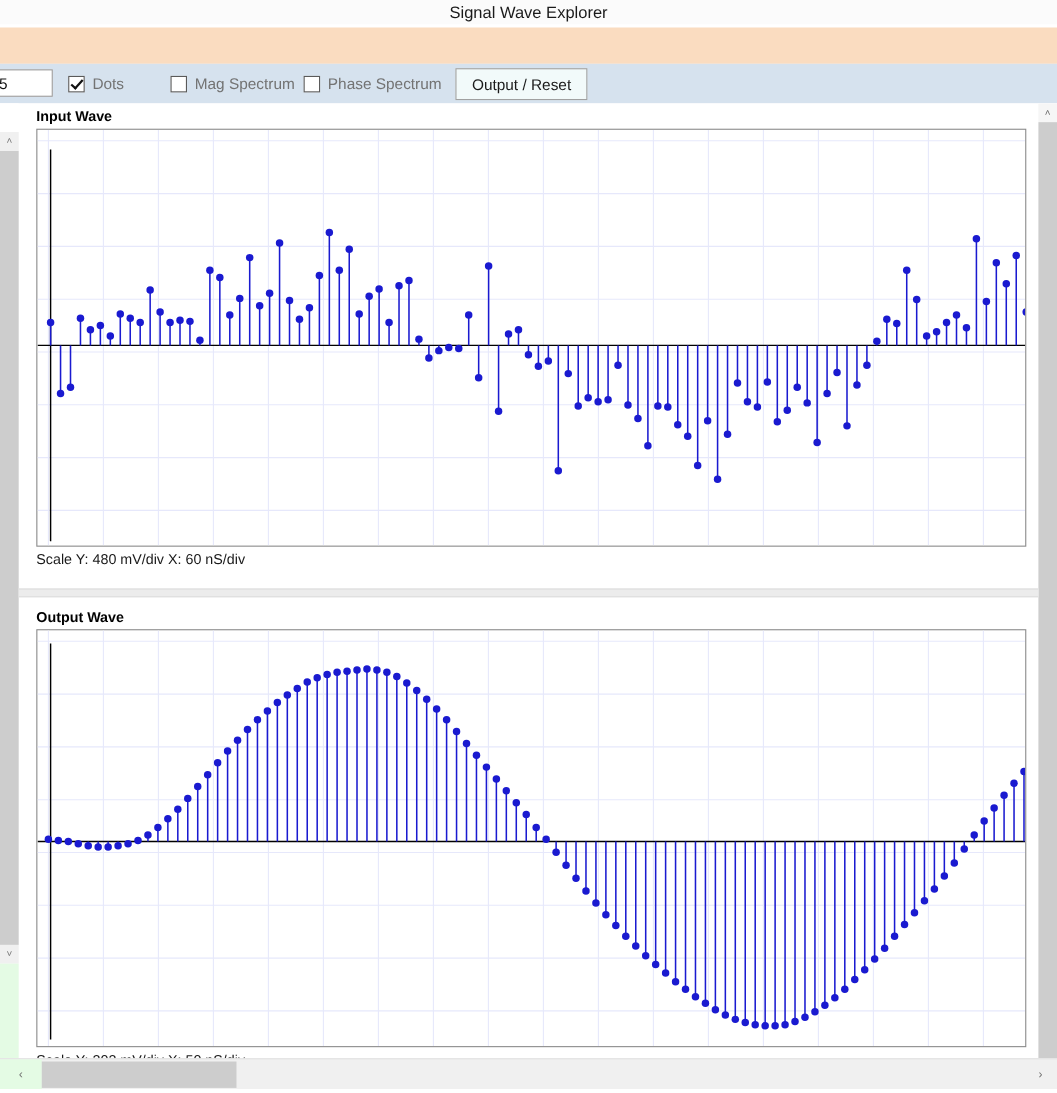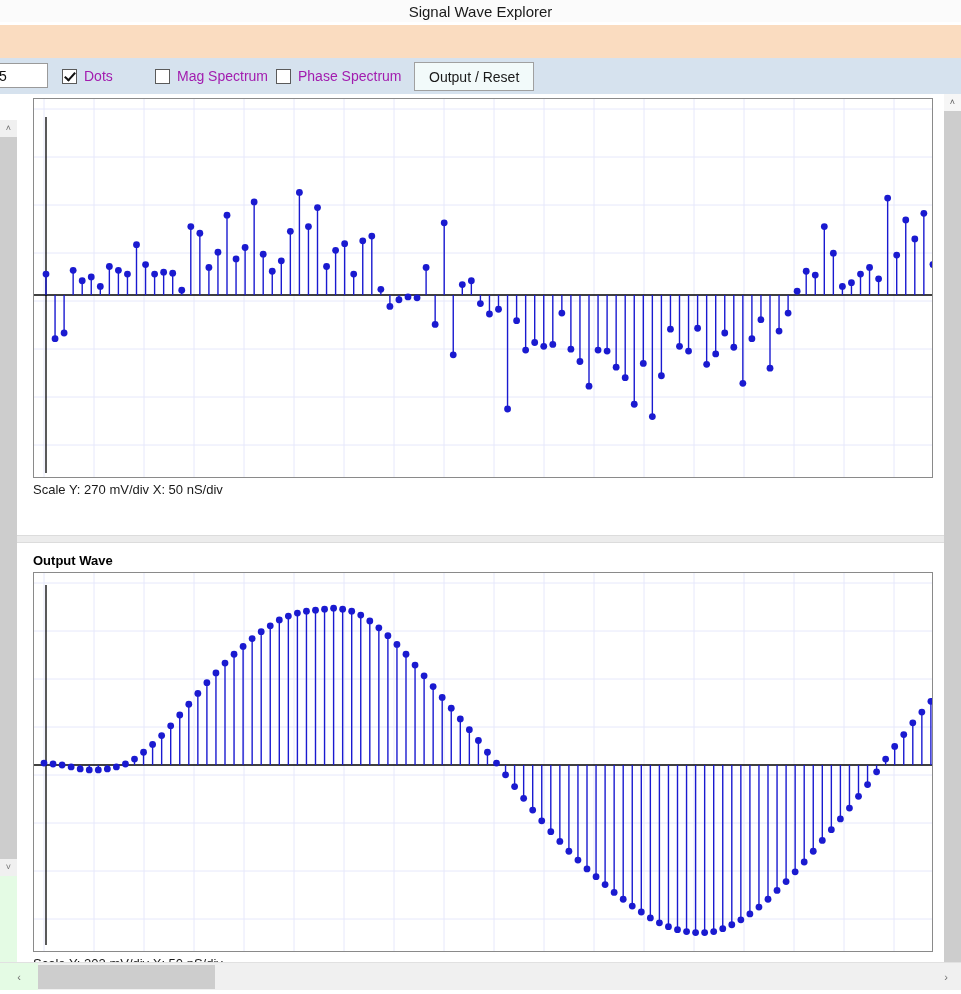--- a/index.html
+++ b/index.html
@@ -85,21 +85,21 @@
     content: "";
     position: absolute;
     left: 4px; top: 0px;
     width: 4px; height: 9px;
     border: solid #111;
     border-width: 0 2px 2px 0;
     transform: rotate(42deg);
   }
   .cb-label {
     font-size: 14px;
-    color: #a21caf;
+    color: #737373;
     white-space: nowrap;
   }
   .btn-update {
     position: absolute;
     left: 414px; top: 4px;
     height: 27px;
     padding: 0 14px;
     border: 1px solid #a0a0a0;
     background: #f2fafa;
     font-size: 14px;
@@ -285,20 +285,21 @@
       <div class="arrow-dn">˅</div>
       <div class="tail"></div>
     </div>
 
     <div class="vscroll-right">
       <div class="track"></div>
       <div class="arrow-up">˄</div>
     </div>
 
     <div class="panel" style="left:33px; top:4px; width:900px;">
+      <div class="panel-title">Input Wave</div>
       <div class="plot-frame" style="width:900px; height:380px;">
         <svg class="plot-svg" id="svg-input-wave" width="898" height="378" viewBox="0 0 898 378">
             <g>
               <line x1="10" y1="0" x2="10" y2="378" stroke="#e6e8fb" stroke-width="1"></line>
               <line x1="60" y1="0" x2="60" y2="378" stroke="#e6e8fb" stroke-width="1"></line>
               <line x1="110" y1="0" x2="110" y2="378" stroke="#e6e8fb" stroke-width="1"></line>
               <line x1="160" y1="0" x2="160" y2="378" stroke="#e6e8fb" stroke-width="1"></line>
               <line x1="210" y1="0" x2="210" y2="378" stroke="#e6e8fb" stroke-width="1"></line>
               <line x1="260" y1="0" x2="260" y2="378" stroke="#e6e8fb" stroke-width="1"></line>
               <line x1="310" y1="0" x2="310" y2="378" stroke="#e6e8fb" stroke-width="1"></line>
@@ -521,21 +522,21 @@
               <circle cx="844.6" cy="179.85" r="3.4" fill="#1a1ad0"></circle>
               <circle cx="853.6500000000001" cy="99.1" r="3.4" fill="#1a1ad0"></circle>
               <circle cx="862.7" cy="156.1" r="3.4" fill="#1a1ad0"></circle>
               <circle cx="871.7500000000001" cy="120.95" r="3.4" fill="#1a1ad0"></circle>
               <circle cx="880.8000000000001" cy="139.95" r="3.4" fill="#1a1ad0"></circle>
               <circle cx="889.85" cy="114.3" r="3.4" fill="#1a1ad0"></circle>
               <circle cx="898.9000000000001" cy="165.6" r="3.4" fill="#1a1ad0"></circle>
             </g>
           </svg>
       </div>
-      <div class="scale-text">Scale   Y: 270 mV/div   X: 50 nS/div</div>
+      <div class="scale-text">Scale   Y: 480 mV/div   X: 60 nS/div</div>
     </div>
 
     <div class="splitter"></div>
 
     <div class="panel" style="left:33px; top:459px; width:900px;">
       <div class="panel-title">Output Wave</div>
       <div class="plot-frame" style="width:900px; height:380px;">
         <svg class="plot-svg" id="svg-output-wave" width="898" height="378" viewBox="0 0 898 378">
             <g>
               <line x1="10" y1="0" x2="10" y2="378" stroke="#e6e8fb" stroke-width="1"></line>

